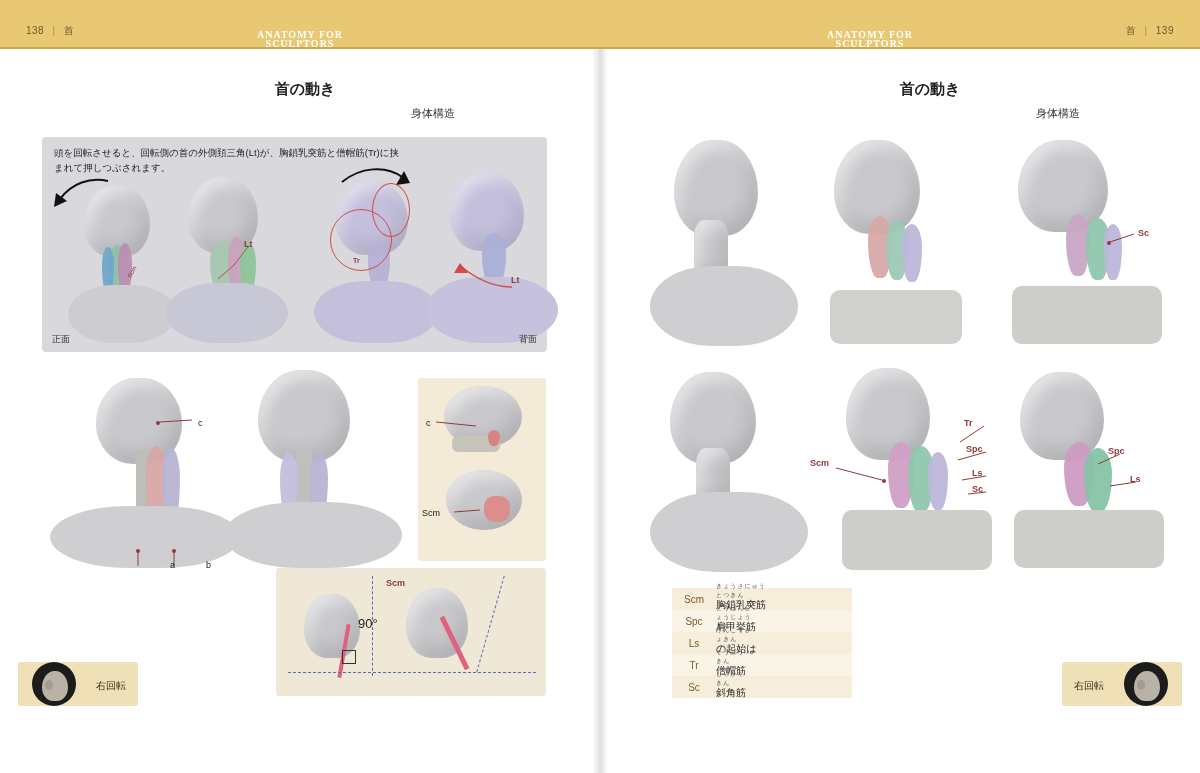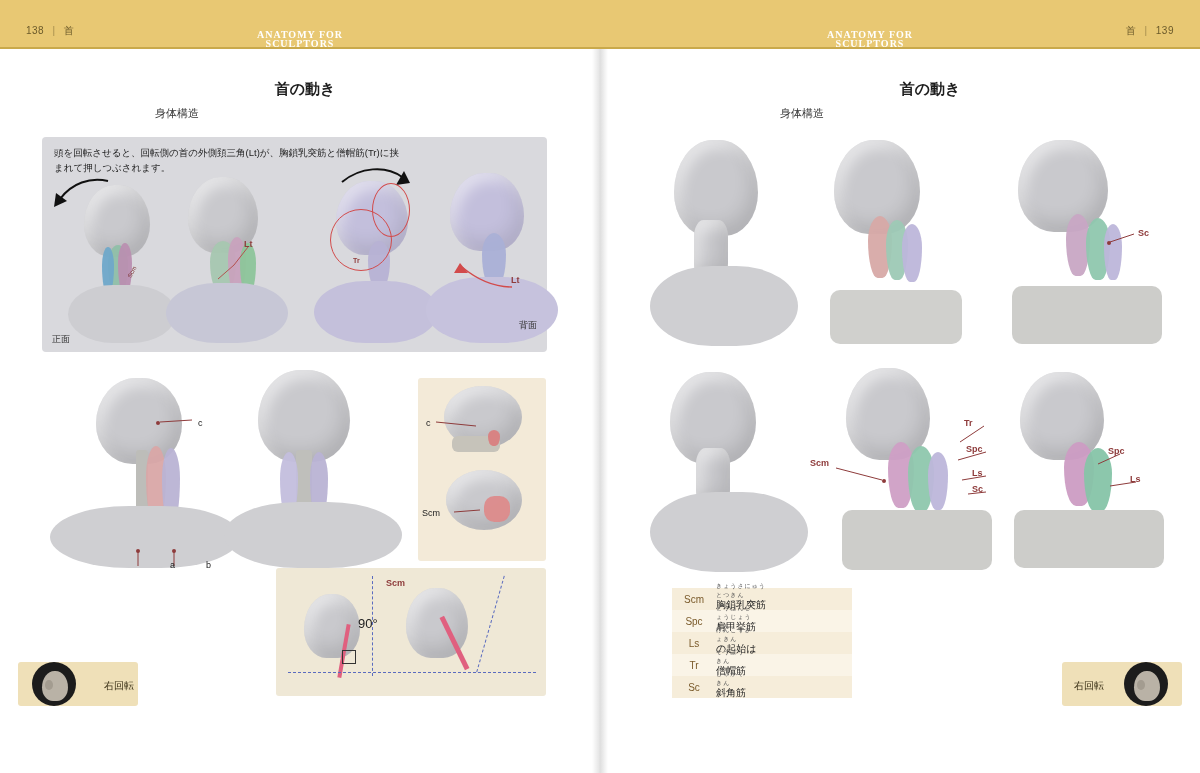--- a/index.html
+++ b/index.html
@@ -21,21 +21,21 @@
 
   .logo{position:absolute;top:30px;width:150px;text-align:center;color:#ffffff;
         font-family:"Liberation Serif",serif;font-weight:bold;line-height:9px;}
   .logo .l1{font-size:10px;letter-spacing:1px;}
   .logo .l2{font-size:10px;letter-spacing:1px;}
   .logo.l{left:225px;}
   .logo.r{left:795px;}
 
   
   .h-title{position:absolute;font-size:15px;font-weight:bold;color:#1d1d1d;text-align:center;width:300px;}
-  .h-sub{position:absolute;font-size:11px;color:#333;text-align:left;width:300px;}
+  .h-sub{position:absolute;font-size:11px;color:#333;text-align:right;width:300px;}
 
   
   .gutter{position:absolute;top:49px;left:592px;width:16px;height:724px;
           background:linear-gradient(to right,rgba(0,0,0,0) 0%,rgba(0,0,0,.10) 45%,rgba(0,0,0,.13) 50%,rgba(0,0,0,0) 100%);}
 
   
   .panel{position:absolute;background:#d9d9dd;border-radius:4px;}
   .panel-note{position:absolute;font-size:9.5px;line-height:15px;color:#1d1d1d;}
   .kw{color:#c0392b;font-weight:bold;}
   .lab-corner{position:absolute;font-size:9px;color:#333;}
@@ -56,21 +56,21 @@
   
   .infobox{position:absolute;width:30px;height:30px;border-radius:50%;background:#1f4e9c;color:#fff;
            font-weight:bold;font-size:18px;text-align:center;line-height:30px;font-family:"Liberation Serif",serif;}
   .caption{position:absolute;font-size:9.5px;line-height:15px;color:#1d1d1d;}
 
   
   .inset{position:absolute;background:#f3ead8;border-radius:3px;}
 
   
   .tab{position:absolute;height:44px;background:#efe0b8;border-radius:3px;}
-  .tabtext{position:absolute;font-size:10px;color:#3a3016;margin-left:8px;}
+  .tabtext{position:absolute;font-size:10px;color:#3a3016;}
   .avatar{position:absolute;width:44px;height:44px;border-radius:50%;background:#1c1c1c;overflow:hidden;}
   .avatar .face{position:absolute;left:10px;top:9px;width:26px;height:30px;border-radius:48% 48% 42% 42%/55% 55% 45% 45%;background:#b9b2a6;}
   .avatar .face:after{content:"";position:absolute;left:3px;top:9px;width:8px;height:10px;background:#8d867a;border-radius:50%;opacity:.5;}
 
   
   .legend{position:absolute;width:180px;}
   .legend .row{display:flex;align-items:center;height:22px;}
   .legend .row:nth-child(odd){background:#f6edda;}
   .legend .row:nth-child(even){background:#faf4e7;}
   .legend .abbr{width:44px;text-align:center;font-size:10px;color:#7a5a2a;}
@@ -166,21 +166,21 @@
       <path d="M206 110 L 192 128 L 176 142" stroke="#b4514f" stroke-width="1" fill="none"></path>
       <path d="M470 150 C 448 150, 432 140, 420 130" stroke="#d24b4b" stroke-width="1.4" fill="none"></path>
       <polygon points="418,126 412,136 426,136" fill="#d24b4b"></polygon>
     </svg>
 
     <div class="lbl" style="left:202px;top:102px;">Lt</div>
     <div class="lbl" style="left:469px;top:138px;">Lt</div>
     <div class="lbl" style="left:311px;top:120px;font-size:7px;">Tr</div>
 
     <div class="lab-corner" style="left:10px;bottom:6px;">正面</div>
-    <div class="lab-corner" style="right:10px;bottom:20px;font-family:Liberation Serif, serif;">背面</div>
+    <div class="lab-corner" style="right:10px;bottom:6px;font-family:Liberation Serif, serif;">背面</div>
   </div>
 
   <div class="fig" style="left:50px;top:378px;width:190px;height:190px;">
     <div class="blobgrey" style="left:46px;top:0;width:86px;height:86px;border-radius:48% 48% 40% 44%/55% 55% 48% 48%;"></div>
     <div class="bone" style="left:86px;top:72px;width:12px;height:70px;background:#bdbdb9;"></div>
     <div class="neckmuscle" style="left:96px;top:68px;width:20px;height:76px;background:#d9a7a7;"></div>
     <div class="neckmuscle" style="left:112px;top:70px;width:18px;height:76px;background:#b9b3d4;"></div>
     <div class="shoulder" style="left:0px;top:128px;width:190px;height:62px;background:#cfcfd2;"></div>
   </div>
 

